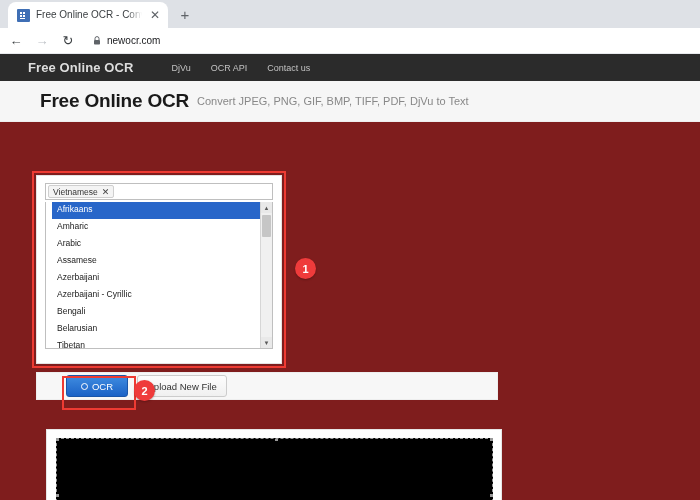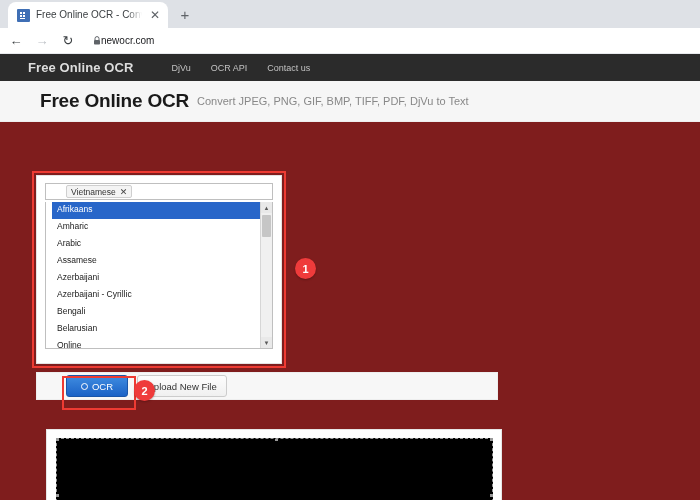--- a/index.html
+++ b/index.html
@@ -60,21 +60,21 @@
     border-bottom: 1px solid #e8eaed;
   }
   .navbtn {
     width: 16px; height: 16px;
     display:flex; align-items:center; justify-content:center;
     font-size: 13px; color: #3c4043; line-height: 1;
   }
   .navbtn.disabled { color: #bdc1c6; }
   .omnibox {
     flex: 1 1 auto; height: 18px;
-    display: flex; align-items: center; 
+    display: flex; align-items: center; gap: 6px;
     padding-left: 6px;
   }
   .lock {
     width: 9px; height: 9px; flex: 0 0 9px;
     display:flex; align-items:center; justify-content:center;
   }
   .url { font-size: 10px; color: #202124; }
 
   
   .page { position: relative; width: 700px; height: 446px; background: #7f1d1d; overflow: hidden; }
@@ -112,21 +112,21 @@
     width: 246px; height: 189px;
     background: #ffffff;
     border: 1px solid #e3e3e3;
     padding: 7px 8px 0 8px;
   }
   .lang-label { font-size: 8.5px; color: #555; margin-bottom: 4px; }
 
   .token-box {
     height: 17px; border: 1px solid #bfbfbf;
     background: #fff; display: flex; align-items: center;
-    padding: 0 20px;
+    padding: 0 2px;
   }
   .token {
     display: inline-flex; align-items: center; gap: 4px;
     font-size: 8.5px; color: #333;
     background: #f4f4f4; border: 1px solid #cfcfcf;
     border-radius: 2px; padding: 0px 4px; height: 13px;
   }
   .token .x { font-size: 9px; color: #444; }
 
   .lang-list {
@@ -300,21 +300,21 @@
       <div class="lang-list">
         <div class="lang-items">
           <div class="lang-item selected">Afrikaans</div>
           <div class="lang-item">Amharic</div>
           <div class="lang-item">Arabic</div>
           <div class="lang-item">Assamese</div>
           <div class="lang-item">Azerbaijani</div>
           <div class="lang-item">Azerbaijani - Cyrillic</div>
           <div class="lang-item">Bengali</div>
           <div class="lang-item">Belarusian</div>
-          <div class="lang-item">Online</div>
+          <div class="lang-item">Tibetan</div>
         </div>
         <div class="lang-scroll">
           <div class="sb-arrow">▲</div>
           <div class="sb-track">
             <div class="sb-thumb"></div>
           </div>
           <div class="sb-arrow">▼</div>
         </div>
       </div>
     </div>

